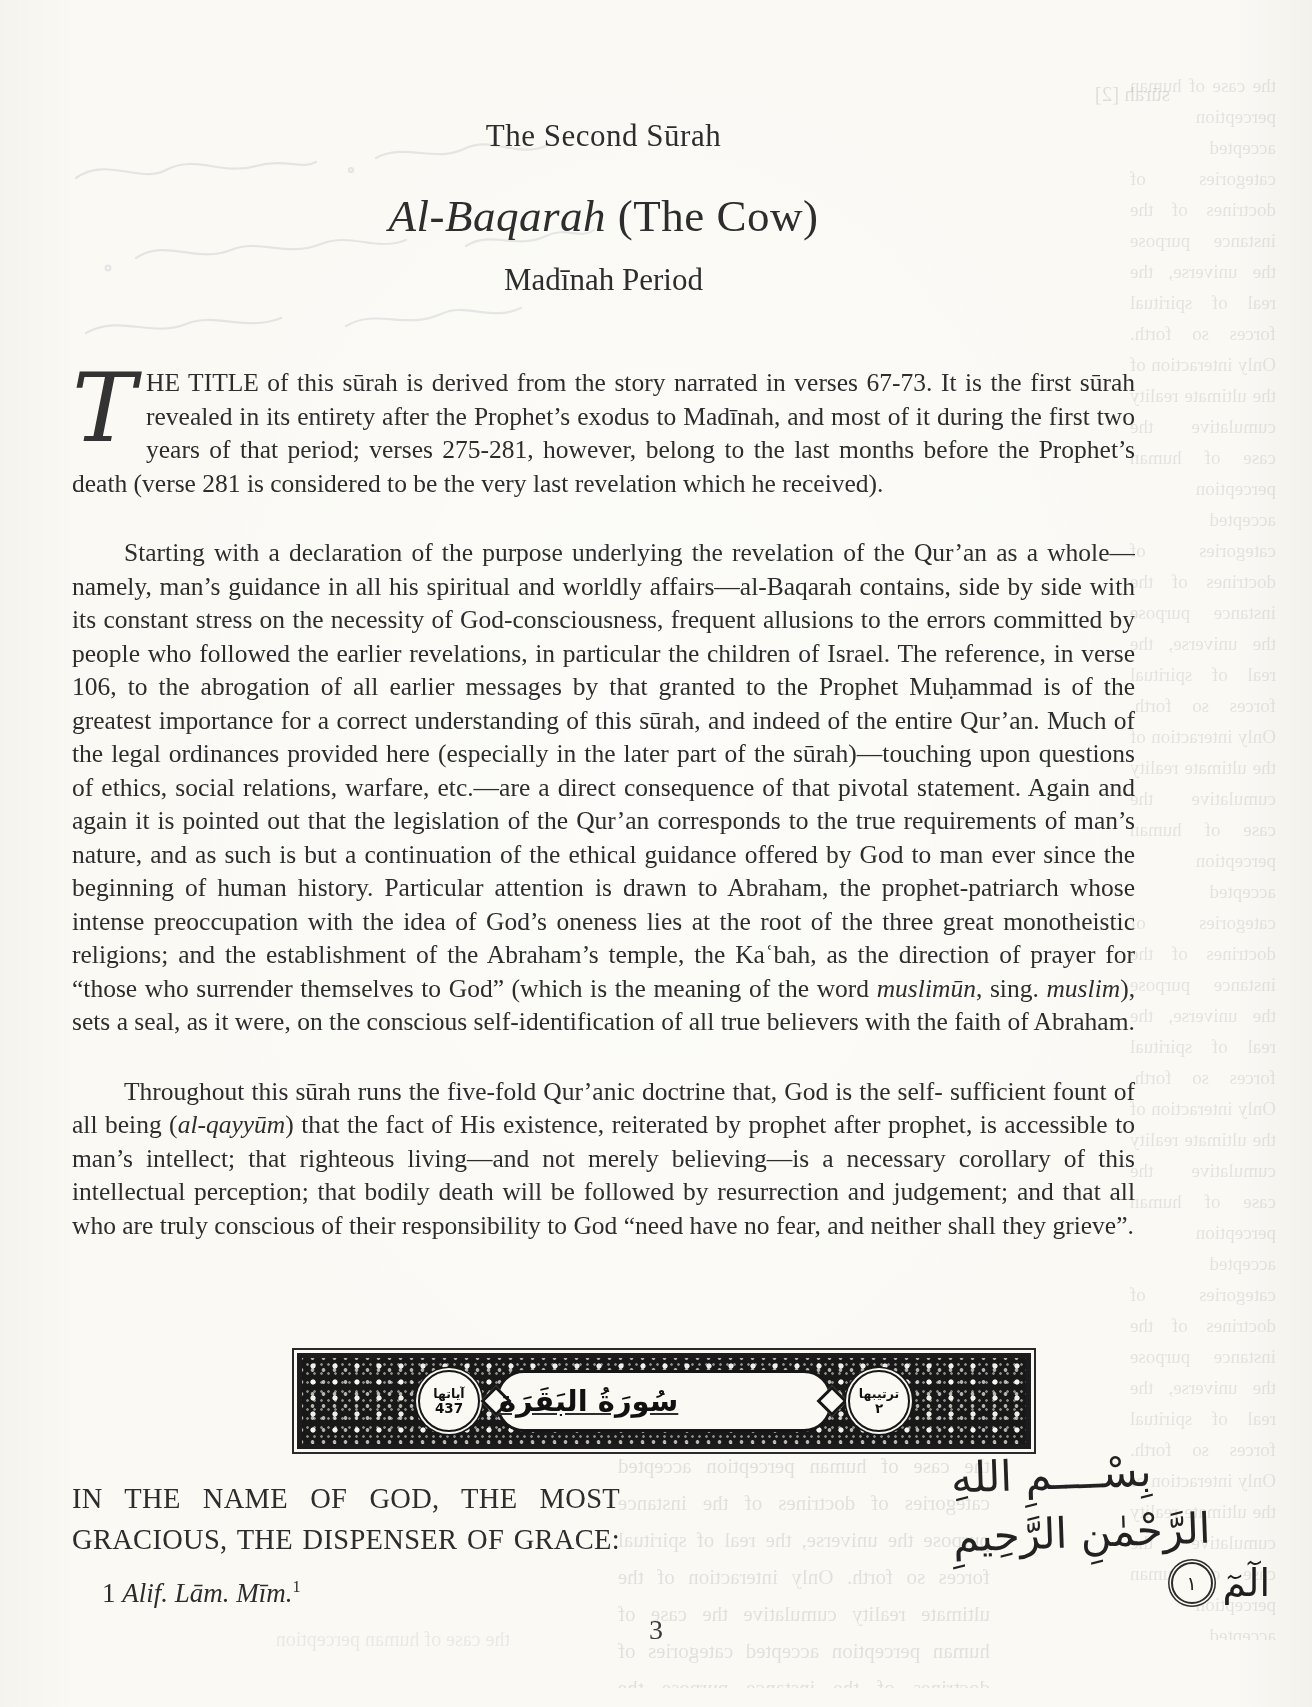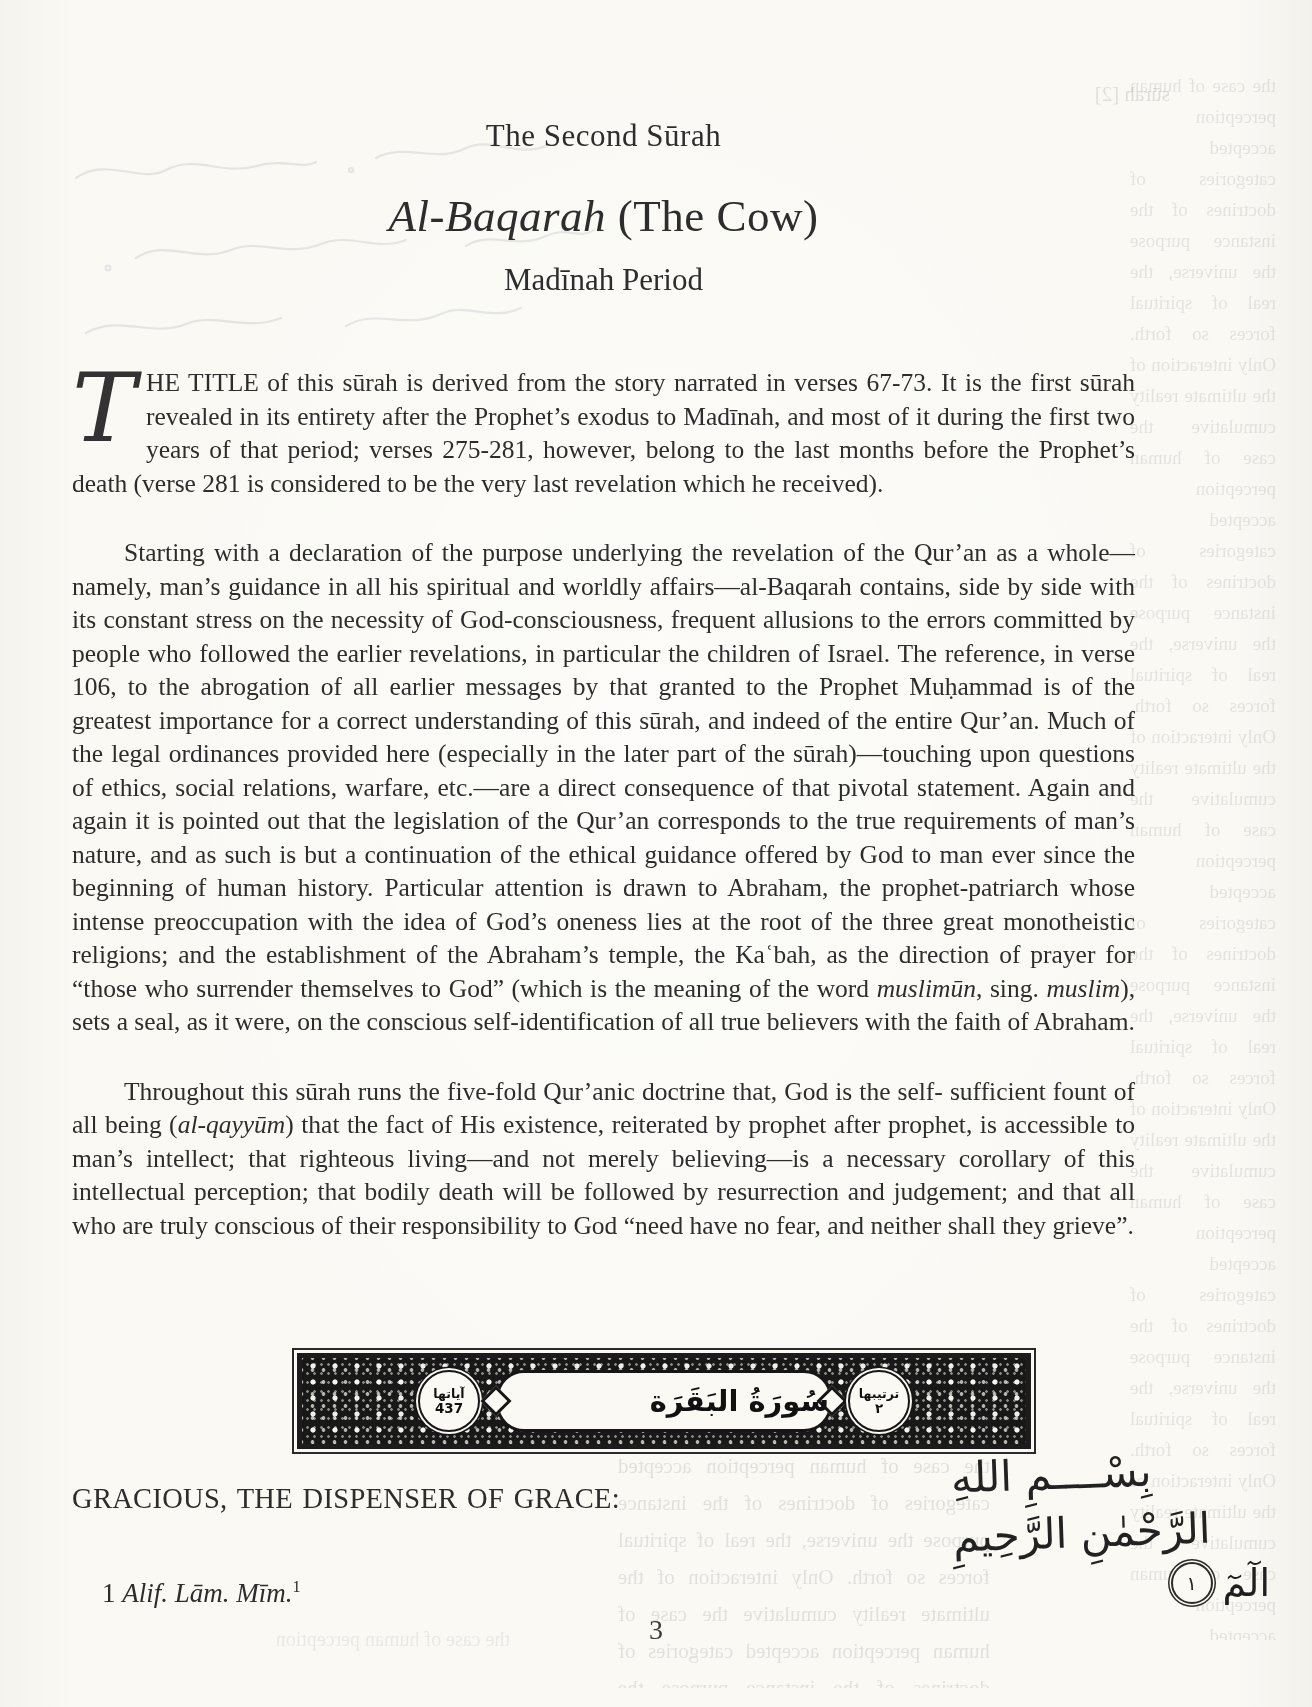--- a/index.html
+++ b/index.html
@@ -53,21 +53,21 @@
   .banner-inner{position:relative;width:100%;height:100%;box-sizing:border-box;
           border:5px solid #1c1c1c;background-color:#181818;
           background-image:
             radial-gradient(circle, rgba(250,249,244,.95) 2.2px, rgba(250,249,244,0) 3px),
             radial-gradient(circle, rgba(250,249,244,.7) 1.5px, rgba(250,249,244,0) 2.2px),
             radial-gradient(circle, rgba(250,249,244,.5) 1px, rgba(250,249,244,0) 1.6px);
           background-size:22px 16px,11px 12px,7px 9px;
           background-position:0 0,5px 6px,2px 2px;}
   .cartouche{position:absolute;left:50%;top:50%;transform:translate(-50%,-50%);
           width:330px;height:56px;background:#faf9f4;border:3px solid #161616;
-          border-radius:28px;display:flex;align-items:center;justify-content:flex-end;}
+          border-radius:28px;display:flex;align-items:center;justify-content:flex-start;text-decoration:underline;}
   .cartouche::before,.cartouche::after{content:"";position:absolute;top:50%;
           width:16px;height:16px;background:#faf9f4;border:3px solid #161616;
           transform:translateY(-50%) rotate(45deg);}
   .cartouche::before{left:-14px;} .cartouche::after{right:-14px;}
   .cartouche-text{font-family:"DejaVu Sans",sans-serif;font-size:29px;font-weight:bold;
           color:#111;direction:rtl;line-height:1;position:relative;z-index:1;}
   .medallion{position:absolute;top:50%;transform:translateY(-50%);
           width:58px;height:58px;border-radius:50%;background:#faf9f4;
           border:2px solid #161616;
           box-shadow:0 0 0 2px #faf9f4, 0 0 0 3.5px #161616;
@@ -148,20 +148,21 @@
         <span class="cartouche-text">سُورَةُ البَقَرَة</span>
       </div>
       <div class="medallion medallion-right">
         <span class="m-label">ترتيبها</span>
         <span class="m-value">٢</span>
       </div>
     </div>
   </div>
 
   <div class="invocation">
+    <span class="cap-line">IN THE NAME OF GOD, THE MOST</span>
     <span class="cap-line">GRACIOUS, THE DISPENSER OF GRACE:</span>
   </div>
   <div class="basmalah">بِسْــــمِ اللهِ الرَّحْمٰنِ الرَّحِيمِ</div>
 
   <div class="verse-translit"><span>1 </span><span class="it">Alif. Lām. Mīm.</span><sup>1</sup></div>
   <div class="verse-arabic">
     <span class="v-text">الٓمٓ</span>
     <span class="verse-marker">١</span>
   </div>
 

